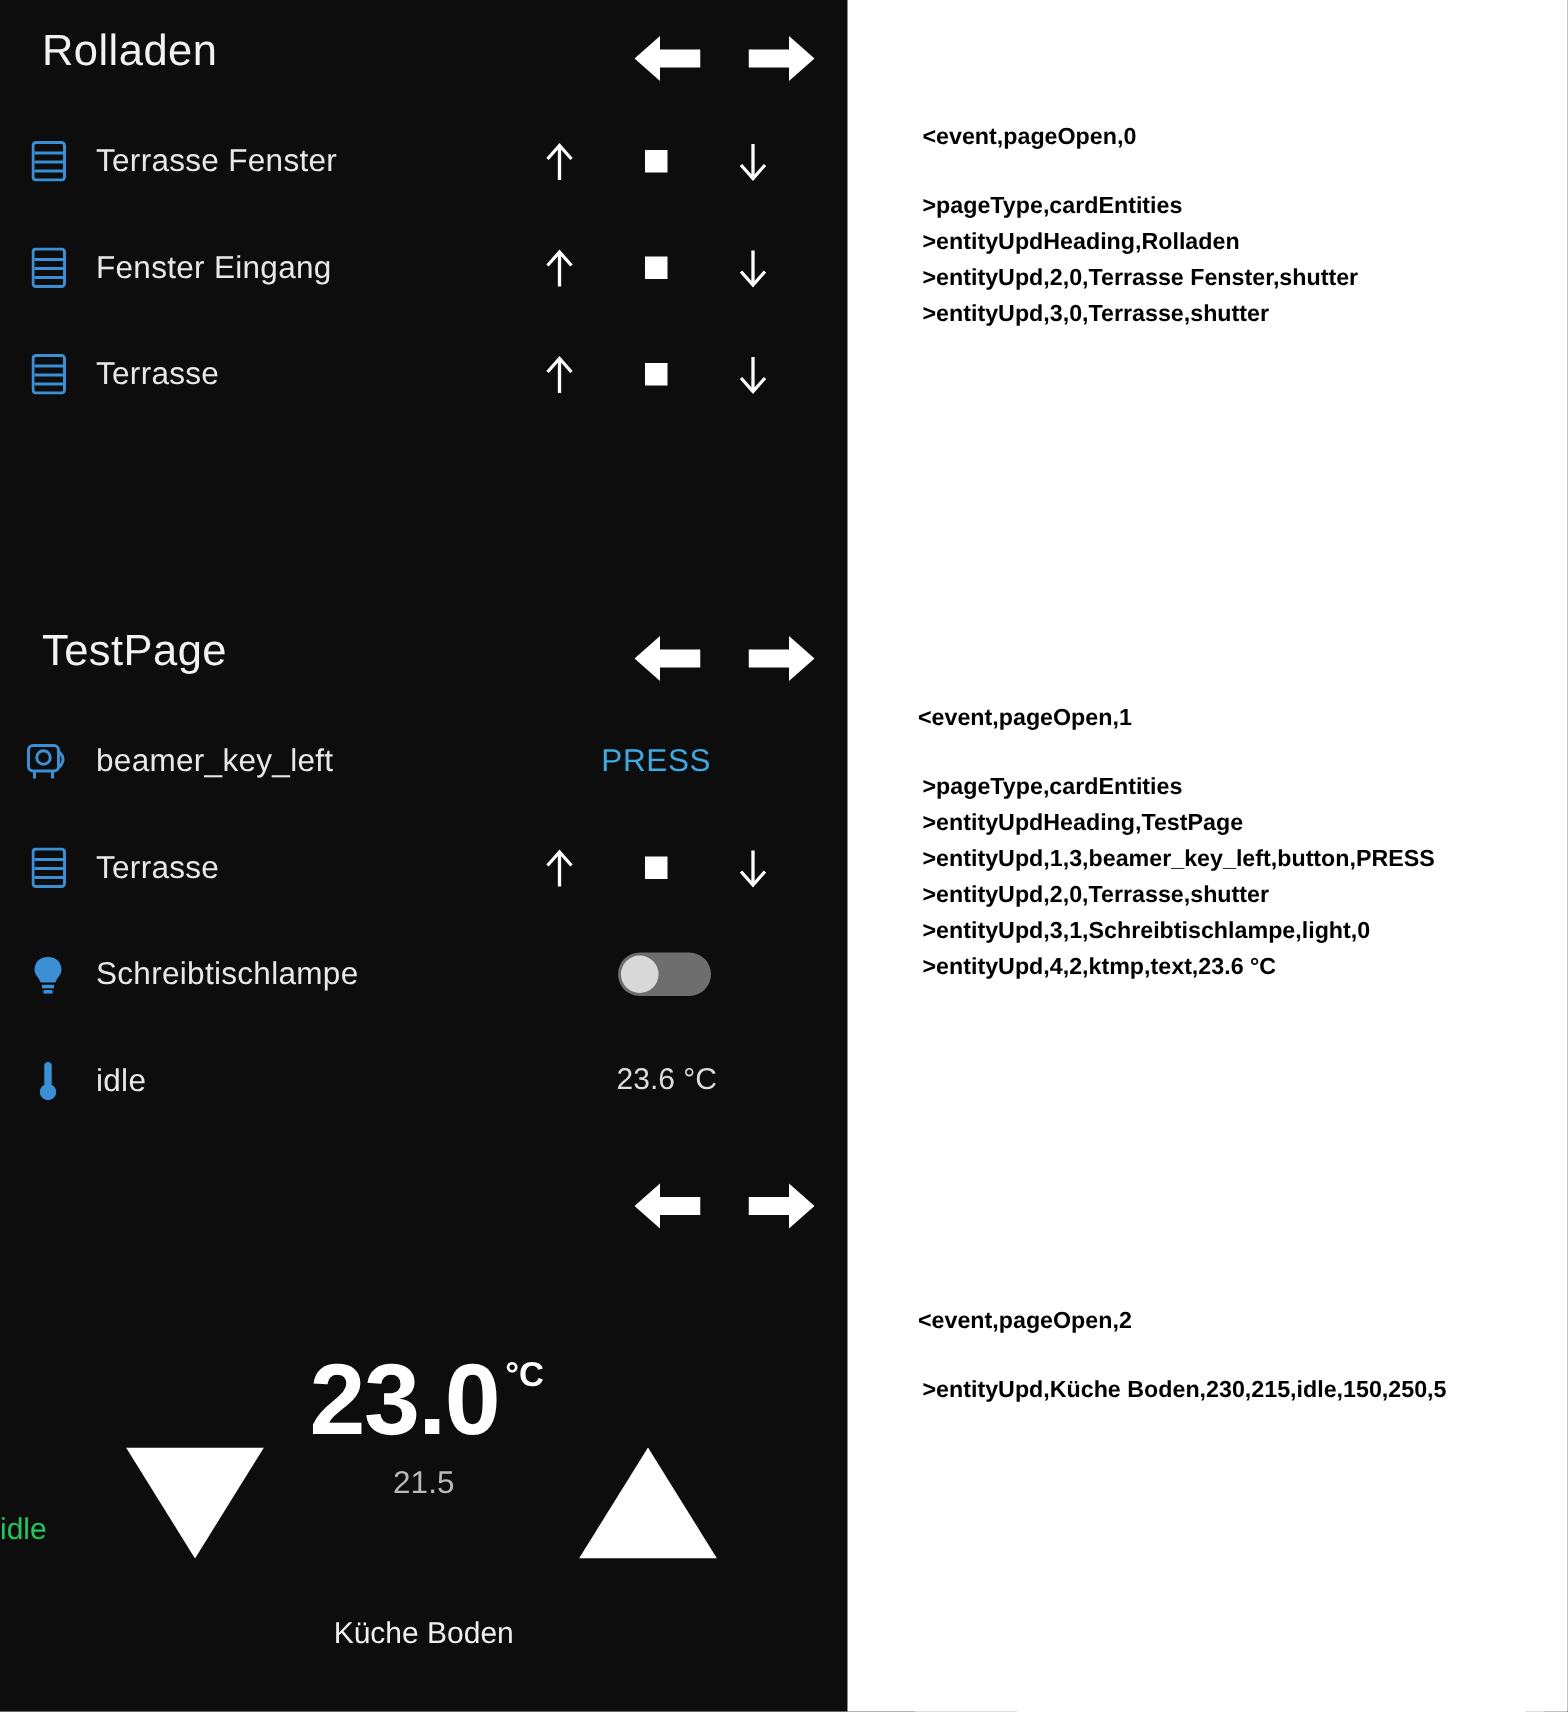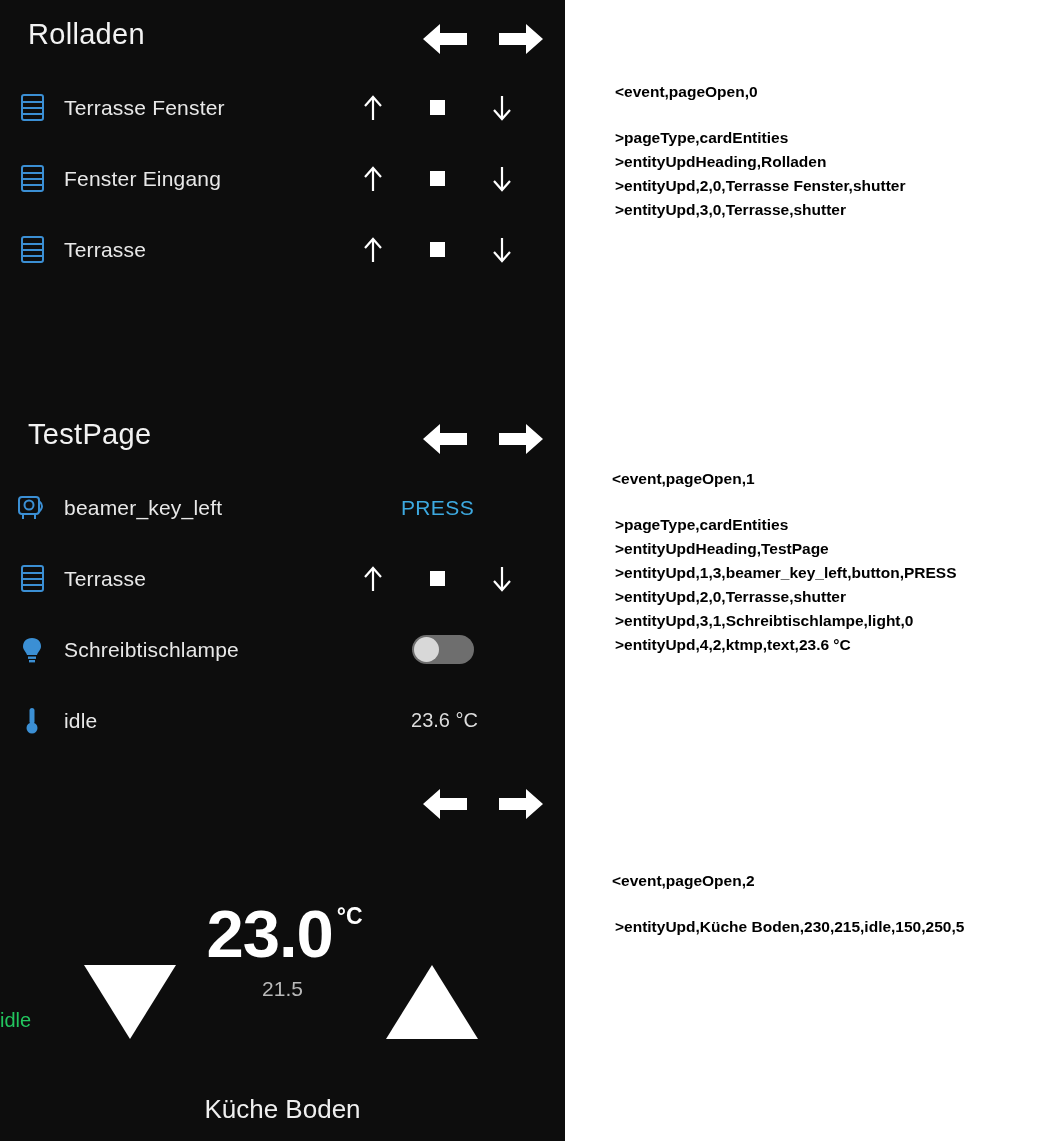--- a/index.html
+++ b/index.html
@@ -208,24 +208,24 @@
   .tri {
     position: absolute;
     cursor: pointer;
   }
   .tri-down { left: 84px; top: 128px; }
   .tri-up { left: 386px; top: 128px; }
   .thermo-name {
     position: absolute;
     left: 0;
     right: 0;
-    bottom: 16px;
+    bottom: 40px;
     text-align: center;
     color: #efefef;
-    font-size: 26px;
+    font-size: 20px;
   }
 
   
   .log-block {
     position: absolute;
     left: 50px;
     font-size: 15.5px;
     color: #000000;
     line-height: 24px;
     font-weight: bold;

